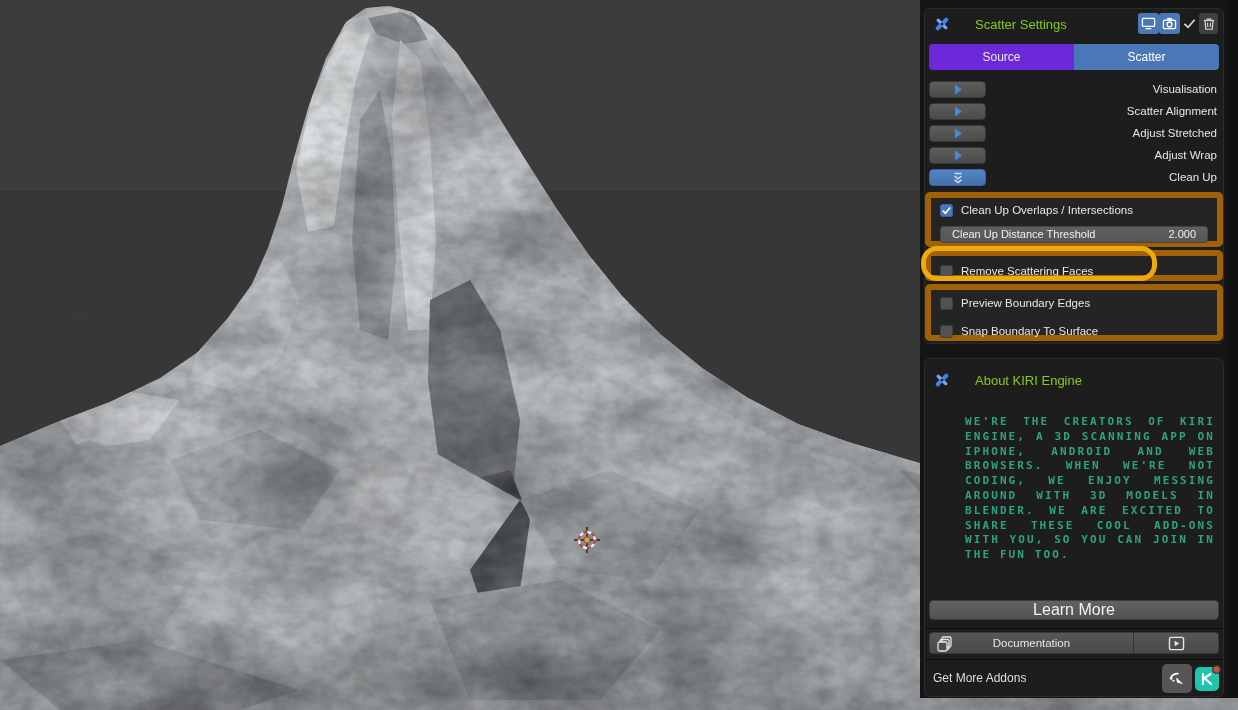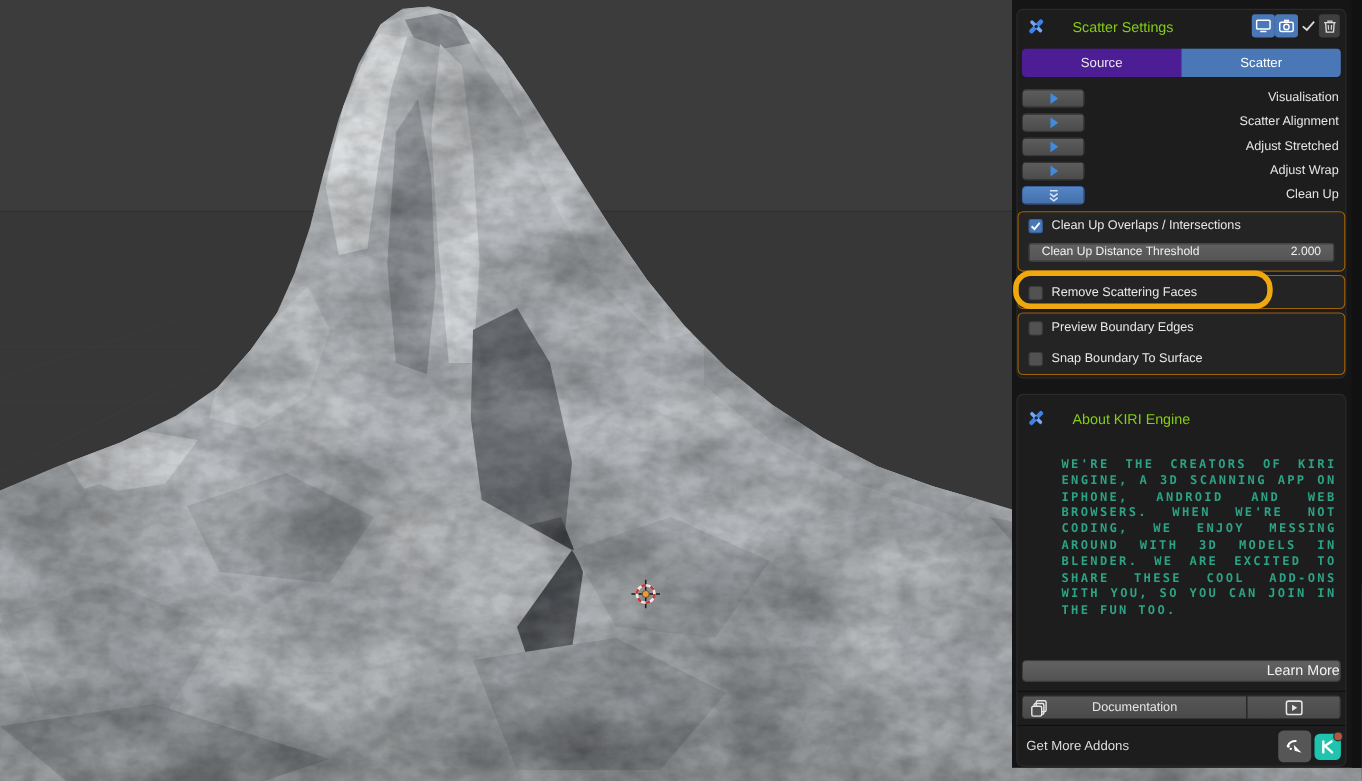--- a/index.html
+++ b/index.html
@@ -22,31 +22,31 @@
   .p-title{margin-left:24px;font-size:13px;color:#84cc16;}
   .hdr-btns{position:absolute;right:5px;top:4px;display:flex;}
   .hbtn{width:21px;height:21px;display:flex;align-items:center;justify-content:center;border-radius:3px;}
   .hbtn.blue{background:#4a77b5;}
   .hbtn.dim{background:transparent;width:19px;}
   .hbtn.gray{background:#3f3f3f;width:19px;}
   
   .tabs{position:absolute;left:4px;right:4px;top:35px;height:26px;display:flex;
         border-radius:4px;overflow:hidden;}
   .tab{flex:1;font-size:12px;color:#e8e8e8;text-align:center;line-height:26px;cursor:default;}
-  .tab.inactive{background:#4c1d95;}
+  .tab.inactive{background:#6d28d9;}
   .tab.active{background:#4a77b5;color:#ffffff;}
   
   .op-row{position:absolute;left:4px;right:4px;height:17px;text-align:right;}
   .op-btn{position:absolute;left:0;top:0;width:57px;height:17px;border-radius:4px;
           background:linear-gradient(#5d5d5d,#4b4b4b);border:1px solid #383838;
           box-sizing:border-box;display:flex;align-items:center;justify-content:center;}
   .op-btn.blue{background:linear-gradient(#5585c6,#4470ab);border-color:#3c62a0;}
   .op-label{position:absolute;right:2px;top:0;line-height:17px;font-size:11.5px;color:#e6e6e6;}
   
-  .sbox{position:absolute;left:0;right:0;background:#242424;border:1px solid #a16207;
+  .sbox{position:absolute;left:0;right:0;background:#242424;border:6px solid #a16207;
         border-radius:5px;box-sizing:border-box;}
   .box-1{top:183px;height:55px;}
   .box-2{top:241px;height:31px;}
   .box-3{top:275px;height:57px;}
   .cb-row{position:absolute;left:9px;display:flex;align-items:center;height:14px;}
   .cb{width:13px;height:13px;border-radius:2.5px;background:#525252;border:1px solid #3c3c3c;
       box-sizing:border-box;display:flex;align-items:center;justify-content:center;}
   .cb.checked{background:#4a77b5;border-color:#3a62a2;}
   .cb-label{margin-left:8px;font-size:11.5px;color:#e8e8e8;white-space:nowrap;}
   .slider{position:absolute;left:9px;right:9px;top:28px;height:17px;border-radius:3px;
@@ -58,21 +58,21 @@
   .highlight-ring{position:absolute;left:1px;top:246px;width:236px;height:35px;
                   border:5px solid #EFA90F;border-radius:16px;box-sizing:border-box;z-index:6;
                   pointer-events:none;}
   
   .about-text{position:absolute;left:40px;right:8px;top:56px;
               font-family:"DejaVu Sans Mono","Liberation Mono",monospace;
               font-weight:bold;font-size:11px;line-height:14.8px;letter-spacing:2.1px;
               color:#2DA284;text-align:justify;}
   .learn-more{position:absolute;left:4px;right:4px;top:241px;height:20px;border-radius:4px;
               background:linear-gradient(#626262,#525252);border:1px solid #3c3c3c;box-sizing:border-box;
-              text-align:right;font-size:13px;color:#f2f2f2;line-height:18px;}
+              text-align:center;font-size:16px;color:#f2f2f2;line-height:18px;}
   .divider{position:absolute;left:0;right:0;height:1px;background:#0f0f0f;}
   .d1{top:269px;} .d2{top:300px;}
   .doc-row{position:absolute;left:4px;right:4px;top:273px;height:22px;display:flex;}
   .doc-seg{background:linear-gradient(#575757,#494949);border:1px solid #3a3a3a;box-sizing:border-box;
            position:relative;display:flex;align-items:center;justify-content:center;}
   .doc-main{flex:1;border-radius:4px 0 0 4px;border-right:none;}
   .doc-vid{width:86px;border-radius:0 4px 4px 0;border-left:1px solid #333;}
   .doc-label{font-size:11.5px;color:#e6e6e6;}
   .pages-ic{position:absolute;left:6px;top:2px;}
   .get-more{position:absolute;left:0;right:0;top:301px;bottom:0;}

